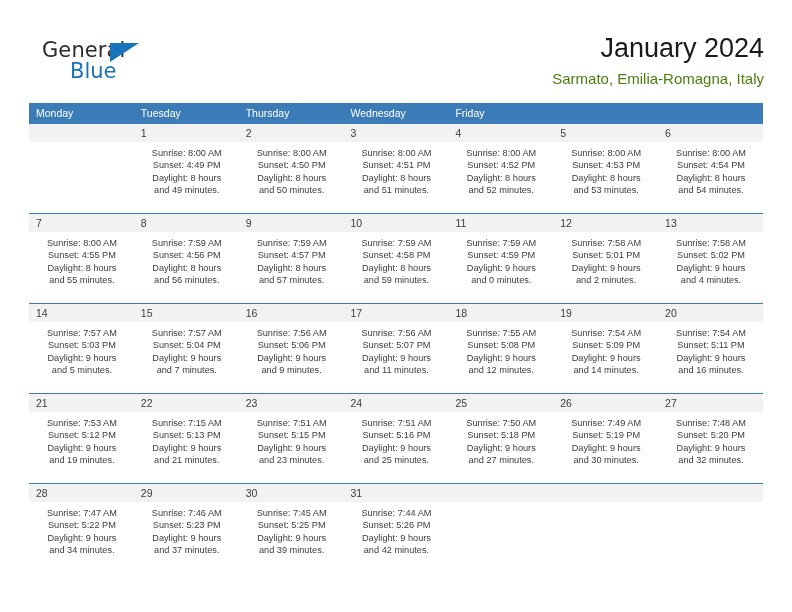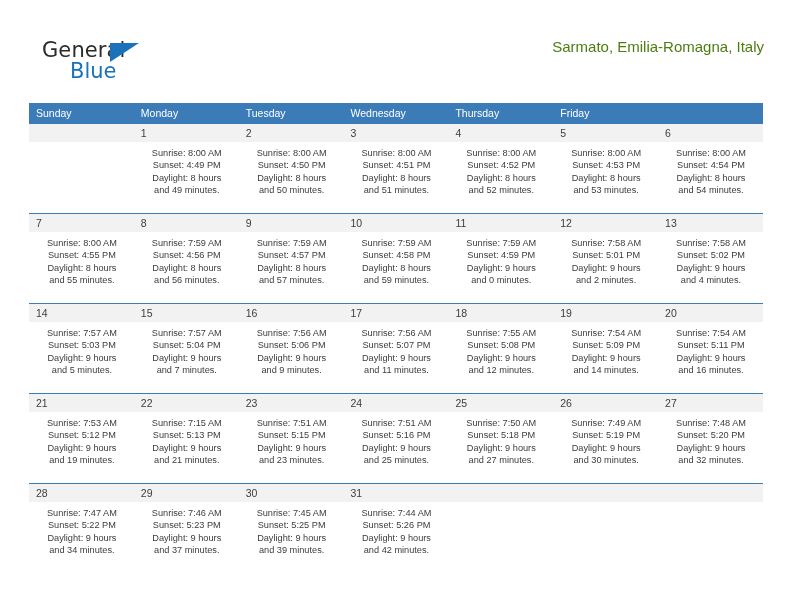--- a/index.html
+++ b/index.html
@@ -162,33 +162,33 @@
 
   <div class="header">
 
     <div class="logo">
       <span class="logo-general">General</span>
       <span class="logo-triangle"></span>
       <span class="logo-blue">Blue</span>
     </div>
 
     <div class="title-block">
+      <h1 class="cal-title">January 2024</h1>
       <div class="cal-subtitle">Sarmato, Emilia-Romagna, Italy</div>
     </div>
 
   </div>
 
   <div class="calendar">
 
     <div class="weekday-row">
-      <div class="weekday">Sunday</div>
       <div class="weekday">Monday</div>
       <div class="weekday">Tuesday</div>
+      <div class="weekday">Thursday</div>
       <div class="weekday">Wednesday</div>
-      <div class="weekday">Thursday</div>
       <div class="weekday">Friday</div>
     </div>
 
     <div id="weeks-container">
         <div class="week-row first">
           <div class="day-cell empty">
             <span class="daynum"></span>
           </div>
           <div class="day-cell">
             <span class="daynum">1</span>

